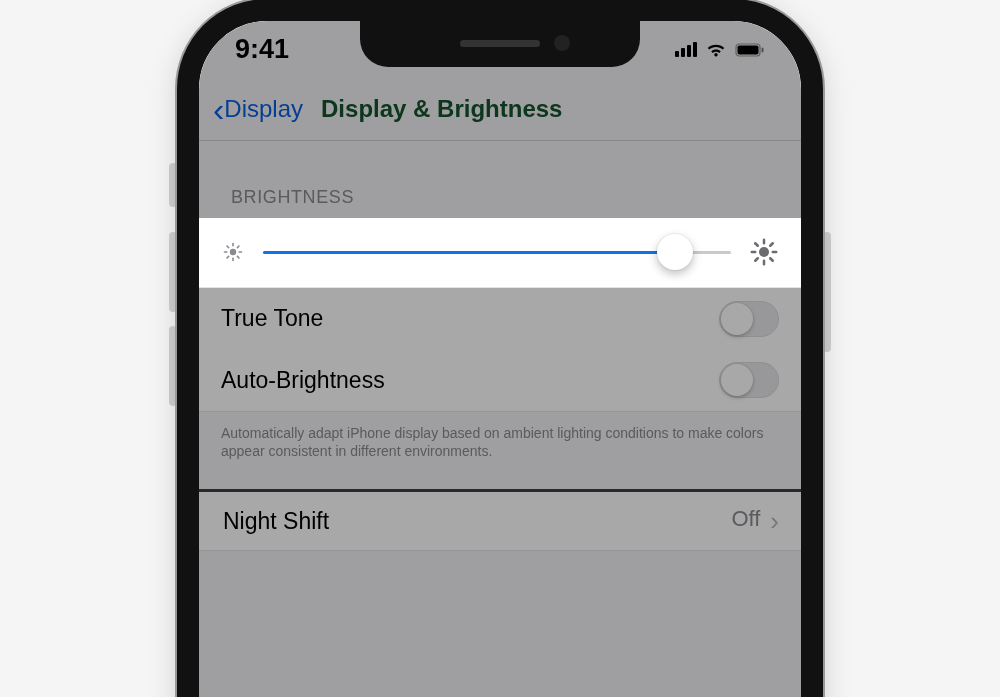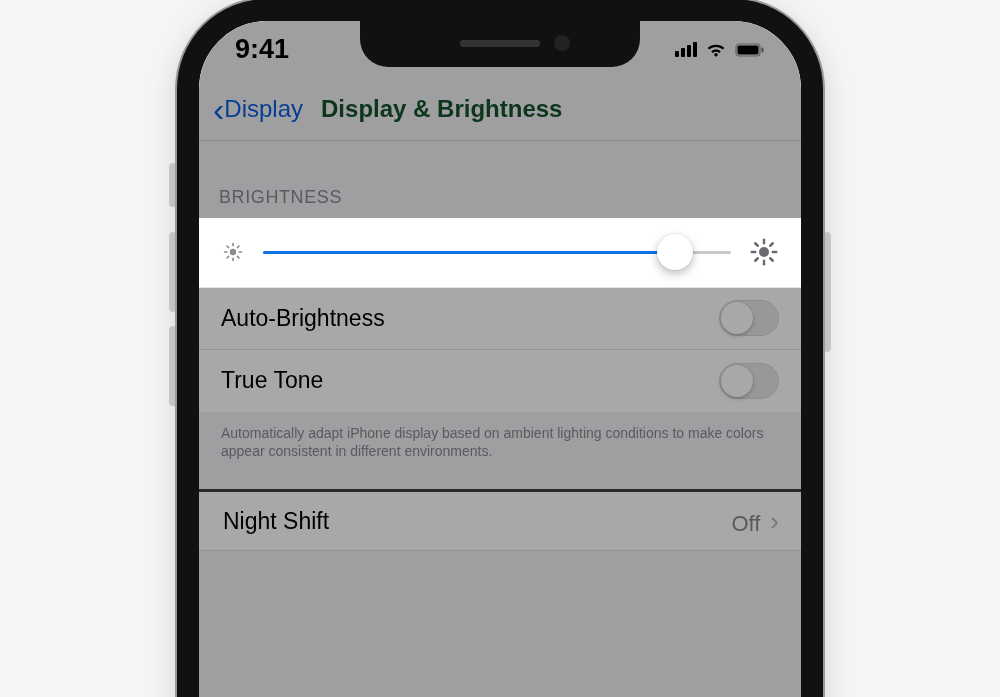--- a/index.html
+++ b/index.html
@@ -118,39 +118,39 @@
       font-weight: 300;
       margin-right: -2px;
     }
     .nav-title {
       font-size: 24px;
       font-weight: 700;
       color: #14532d;
       margin-left: 18px;
     }
     .section-header {
-      padding: 46px 20px 10px;
+      padding: 46px 32px 10px;
       font-size: 18px;
       letter-spacing: 0.6px;
       color: #898990;
       text-transform: uppercase;
     }
     .row {
       background: #fff;
       min-height: 62px;
       padding: 0 22px;
       display: flex;
       align-items: center;
       justify-content: space-between;
       font-size: 23px;
       color: #000;
       border-bottom: 1px solid #e3e3e6;
     }
     .row.no-sep { border-bottom: none; }
-    .row .right-side { display:flex; align-items:flex-end; gap:10px; }
+    .row .right-side { display:flex; align-items:flex-start; gap:10px; }
     .toggle {
       width: 60px;
       height: 36px;
       background: #e7e7ea;
       border: 1px solid #d9d9dc;
       border-radius: 20px;
       position: relative;
     }
     .toggle .knob {
       position: absolute;
@@ -289,29 +289,29 @@
               <line x1="19" y1="12" x2="21.8" y2="12"></line>
               <line x1="5" y1="5" x2="7" y2="7"></line>
               <line x1="17" y1="17" x2="19" y2="19"></line>
               <line x1="5" y1="19" x2="7" y2="17"></line>
               <line x1="17" y1="7" x2="19" y2="5"></line>
             </g>
           </svg>
       </span>
     </div>
 
-    <div class="row">
-      <span>Auto-Brightness</span>
+    <div class="row no-sep">
+      <span>True Tone</span>
       <div class="toggle">
           <div class="knob"></div>
         </div>
     </div>
 
-    <div class="row no-sep">
-      <span>True Tone</span>
+    <div class="row">
+      <span>Auto-Brightness</span>
       <div class="toggle">
           <div class="knob"></div>
         </div>
     </div>
 
     <div class="footer-note">Automatically adapt iPhone display based on ambient lighting conditions to make colors appear consistent in different environments.</div>
 
     <div class="row" style="border-top:3px solid #404040;padding-left:24px;">
       <span>Night Shift</span>
       <div class="right-side">

